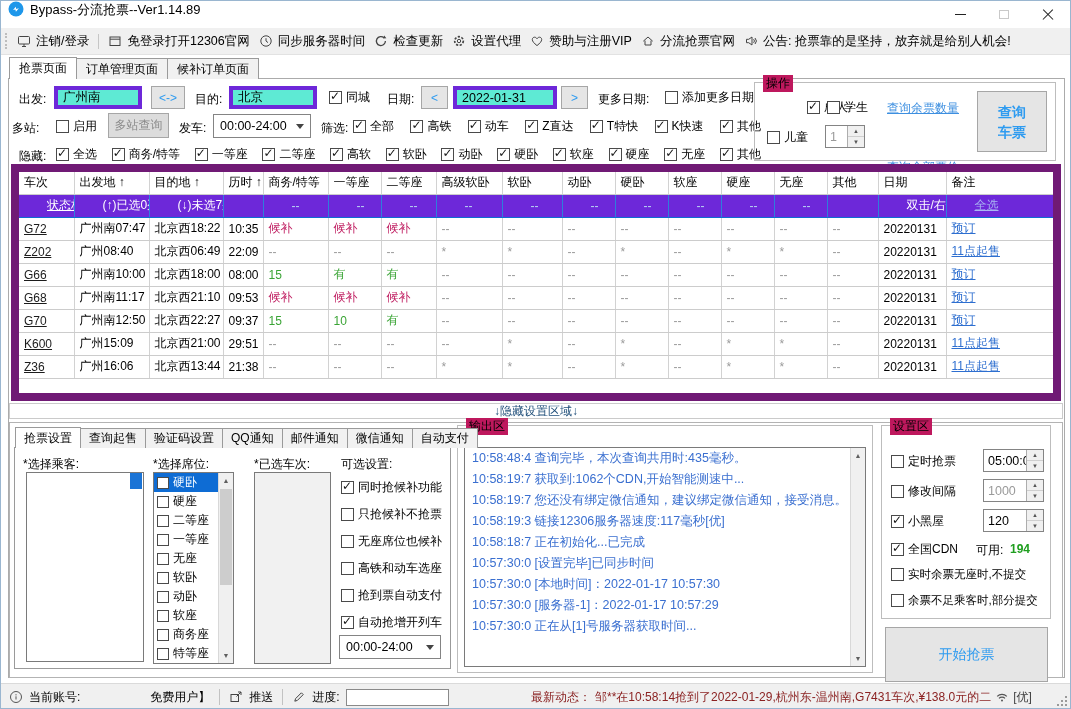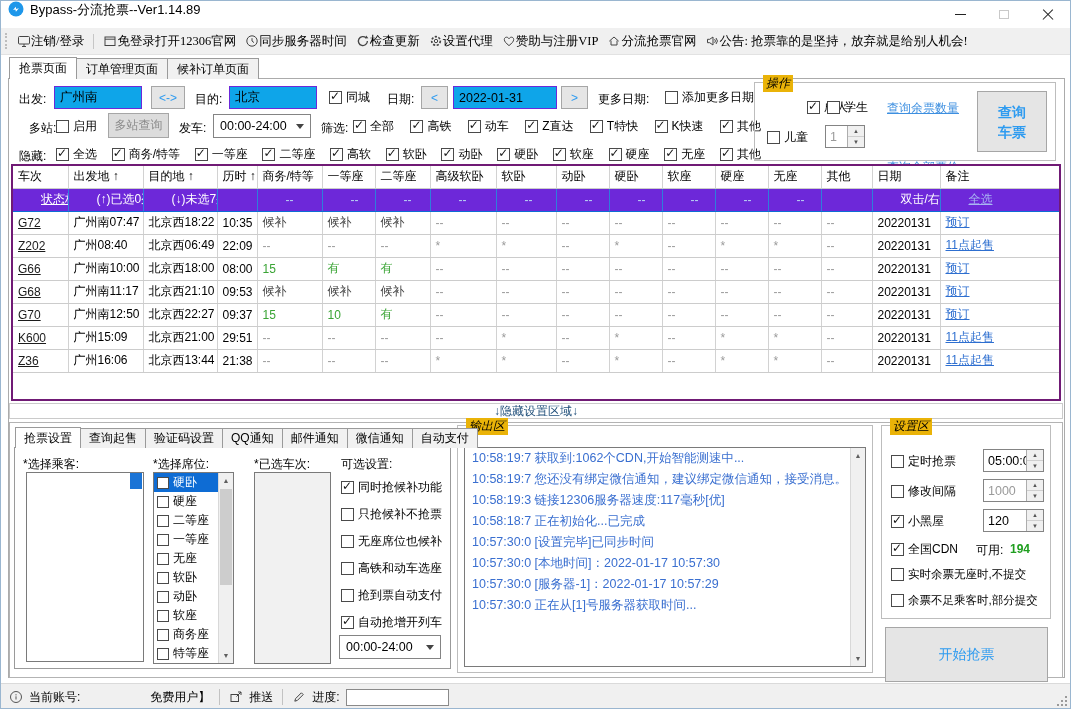--- a/index.html
+++ b/index.html
@@ -13,65 +13,65 @@
 .wcs{margin-left:auto;display:flex;height:100%;}
 .wc{width:44px;height:100%;display:flex;align-items:center;justify-content:center;}
 .wc .min{width:11px;height:1px;background:#222;}
 .wc .max{width:10px;height:9px;border:1px solid #c9c9c9;}
 .wc .cl{position:relative;width:12px;height:12px;}
 .wc .cl::before,.wc .cl::after{content:"";position:absolute;left:-1px;top:5px;width:14px;height:1.4px;background:#222;}
 .wc .cl::before{transform:rotate(45deg);}.wc .cl::after{transform:rotate(-45deg);}
 
 .toolbar{position:absolute;left:0;top:27px;width:100%;height:27px;background:#f0f0f0;border-bottom:1px solid #e2e2e2;display:flex;align-items:center;padding:0 4px;gap:9px;font-size:12.5px;}
 .tgrip{width:3px;height:16px;border-left:2px dotted #bdbdbd;}
-.tool{display:flex;align-items:center;white-space:nowrap;font-family:Liberation Serif, serif;}
+.tool{display:flex;align-items:center;gap:5px;white-space:nowrap;}
 .tsep{width:1px;height:15px;background:#c6c6c6;}
 
 .tabstrip{position:absolute;left:8px;top:56px;display:flex;align-items:flex-end;z-index:3;}
 .ptab{height:21px;padding:0 9px;display:flex;align-items:center;border:1px solid #9a9a9a;border-bottom:none;background:#f1f1f1;margin-right:-1px;}
 .ptab.active{height:22px;background:#fff;position:relative;}
 .page{position:absolute;left:7px;top:77px;width:1057px;height:600px;border:1px solid #ababab;background:#fff;}
 
 .lbl{position:absolute;white-space:nowrap;}
-.tb{position:absolute;height:23px;border:1px solid #6d28d9;background:#0ea5e9;display:flex;align-items:center;padding:0 5px;font-size:12.5px;}
+.tb{position:absolute;height:23px;border:4px solid #6d28d9;background:#5eead4;display:flex;align-items:center;padding:0 5px;font-size:12.5px;}
 .btn{position:absolute;border:1px solid #a6a6a6;background:#e5e5e5;display:flex;align-items:center;justify-content:center;}
 .btn.blue{color:#2e9bf0;}
 .btn.dis{background:#dcdcdc;color:#8a8a8a;}
 .cb{display:flex;align-items:center;gap:4px;white-space:nowrap;}
 .cb.abs{position:absolute;}
 .bx{width:13px;height:13px;border:1px solid #4a4a4a;background:#fff;position:relative;flex:none;}
 .on>.bx::after{content:"✓";position:absolute;left:0;top:-3px;font-size:12px;font-weight:700;color:#111;}
 .combo{position:absolute;height:24px;border:1px solid #848484;background:#fff;display:flex;align-items:center;padding:0 6px;font-size:12.5px;}
 .combo .arr{margin-left:auto;width:0;height:0;border-left:4px solid transparent;border-right:4px solid transparent;border-top:5px solid #444;}
 .spin{position:absolute;height:23px;border:1px solid #848484;background:#fff;display:flex;font-size:12.5px;}
 .spin .v{flex:1;display:flex;align-items:center;padding:0 4px;overflow:hidden;}
 .spin.dis .v{color:#9a9a9a;}
 .spin .ud{width:17px;border-left:1px solid #adadad;display:flex;flex-direction:column;}
 .spin .ud i{flex:1;background:#f0f0f0;display:flex;align-items:center;justify-content:center;font-style:normal;font-size:6px;color:#555;}
 .spin .ud i.up{border-bottom:1px solid #cfcfcf;}
 .spin .ud i.up::after{content:"▲";}
 .spin .ud i.dn::after{content:"▼";}
 .gb{position:absolute;border:1px solid #bdbdbd;}
-.gb .lg{position:absolute;top:-8px;left:8px;background:#eab308;padding:0 3px;font-style:italic;}
+.gb .lg{position:absolute;top:-8px;left:8px;background:#be185d;padding:0 3px;}
 .link{color:#3d8fe0;text-decoration:underline;white-space:nowrap;}
 .hrow{position:absolute;display:flex;align-items:center;}
 
-.twrap{position:absolute;left:10px;top:163px;width:1050px;height:237px;border:2px solid #701a75;background:#fff;overflow:hidden;}
+.twrap{position:absolute;left:10px;top:163px;width:1050px;height:237px;border:8px solid #701a75;background:#fff;overflow:hidden;}
 table{border-collapse:collapse;table-layout:fixed;width:100%;font-size:12px;}
 th,td{border-right:1px solid #d2d2d2;border-bottom:1px solid #cccccc;padding:0 5px;white-space:nowrap;overflow:hidden;text-align:left;font-weight:400;}
 th{height:22px;}
 td{height:23px;}
 th:last-child,td:last-child{border-right:none;}
 tr.sel td{background:#6d28d9;color:#fff;border-right-color:#2e7edc;border-bottom-color:#0e6cd4;padding-left:28px;}
 tr.sel td.stitle{text-decoration:underline;}
 tr.sel td.mut{color:#b9d4f2;}
 tr.sel td.sel-link{color:#a9b7f2;text-decoration:underline;}
 td.train{text-decoration:underline;color:#1c1c1c;}
 td.mut{color:#9b9b9b;}
-td.wait{color:#404040;}
+td.wait{color:#be185d;}
 td.ok{color:#3aa435;}
 td.note{color:#2e6fd0;text-decoration:underline;}
 tr.filler td{border:none;height:25px;}
 
 .divider{position:absolute;left:8px;top:402px;width:1054px;height:16px;border:1px solid #cacaca;background:#fff;display:flex;align-items:center;justify-content:center;color:#1f4e79;}
 .bbox{position:absolute;left:8px;top:421px;width:1054px;height:256px;border:1px solid #b3b3b3;background:#fff;}
 .stabs{position:absolute;left:14px;top:426px;display:flex;align-items:flex-end;z-index:2;}
 .stab{height:20px;padding:0 8px;display:flex;align-items:center;border:1px solid #9a9a9a;border-bottom:none;background:#f1f1f1;margin-right:-1px;}
 .stab.active{height:21px;background:#fff;}
 .spanel{position:absolute;left:13px;top:446px;width:437px;height:222px;border:1px solid #9a9a9a;background:#fff;}
@@ -215,21 +215,21 @@
 <span class="lbl" style="left:386px;top:90px;">日期:</span>
 <div class="btn blue" style="left:420px;top:85px;width:27px;height:23px;">&lt;</div>
 <div class="tb" style="left:452px;top:85px;width:104px;">2022-01-31</div>
 <div class="btn blue" style="left:560px;top:85px;width:27px;height:23px;">&gt;</div>
 <span class="lbl" style="left:597px;top:90px;">更多日期:</span>
 <div class="cb abs" style="left:664px;top:88px;">
     <span class="bx"></span>
     <span>添加更多日期</span>
   </div>
 
-<span class="lbl" style="left:28px;top:119px;">多站:</span>
+<span class="lbl" style="left:11px;top:119px;">多站:</span>
 <div class="cb abs" style="left:55px;top:117px;">
     <span class="bx"></span>
     <span>启用</span>
   </div>
 <div class="btn dis" style="left:107px;top:112px;width:61px;height:25px;">多站查询</div>
 <span class="lbl" style="left:178px;top:119px;">发车:</span>
 <div class="combo" style="left:212px;top:113px;width:98px;">
     <span>00:00-24:00</span>
     <span class="arr"></span>
   </div>
@@ -647,20 +647,21 @@
   </div>
 <div class="combo" style="left:338px;top:634px;width:102px;">
     <span>00:00-24:00</span>
     <span class="arr"></span>
   </div>
 
 <div class="gb" style="left:456px;top:424px;width:416px;height:248px;">
   <span class="lg">输出区</span>
 </div>
 <div class="outbox">
+  <div class="ln">10:58:48:4  查询完毕，本次查询共用时:435毫秒。</div>
   <div class="ln">10:58:19:7  获取到:1062个CDN,开始智能测速中...</div>
   <div class="ln">10:58:19:7  您还没有绑定微信通知，建议绑定微信通知，接受消息。</div>
   <div class="ln">10:58:19:3  链接12306服务器速度:117毫秒[优]</div>
   <div class="ln">10:58:18:7  正在初始化...已完成</div>
   <div class="ln">10:57:30:0  [设置完毕]已同步时间</div>
   <div class="ln">10:57:30:0  [本地时间]：2022-01-17 10:57:30</div>
   <div class="ln">10:57:30:0  [服务器-1]：2022-01-17 10:57:29</div>
   <div class="ln">10:57:30:0  正在从[1]号服务器获取时间...</div>
   <div class="vsb">
       <span class="a up"></span>
@@ -739,20 +740,31 @@
     </span>
   <span>推送</span>
   <span class="vs"></span>
   <span>
       <svg width="14" height="14" viewBox="0 0 14 14">
         <path d="M2.8 11.2l.8-2.6 5.8-5.8 1.8 1.8-5.8 5.8z" fill="none" stroke="#444"></path>
       </svg>
     </span>
   <span>进度:</span>
   <span class="pg"></span>
+  <div class="latest">
+    <span>最新动态：</span>
+    <span class="val">邹**在10:58:14抢到了2022-01-29,杭州东-温州南,G7431车次,¥138.0元的二</span>
+    <span>
+        <svg width="14" height="14" viewBox="0 0 14 14">
+          <path d="M2.2 6.4a6.8 6.8 0 0 1 9.6 0M4 8.4a4.1 4.1 0 0 1 6 0" fill="none" stroke="#555" stroke-width="1.2"></path>
+          <circle cx="7" cy="10.6" r="1" fill="#555"></circle>
+        </svg>
+      </span>
+    <span style="color:#444;">[优]</span>
+  </div>
   <span class="grip">
       <svg width="11" height="11" viewBox="0 0 11 11">
         <g fill="#9a9a9a">
           <rect x="8" y="0" width="2" height="2"></rect>
           <rect x="8" y="4" width="2" height="2"></rect>
           <rect x="8" y="8" width="2" height="2"></rect>
           <rect x="4" y="4" width="2" height="2"></rect>
           <rect x="4" y="8" width="2" height="2"></rect>
           <rect x="0" y="8" width="2" height="2"></rect>
         </g>

